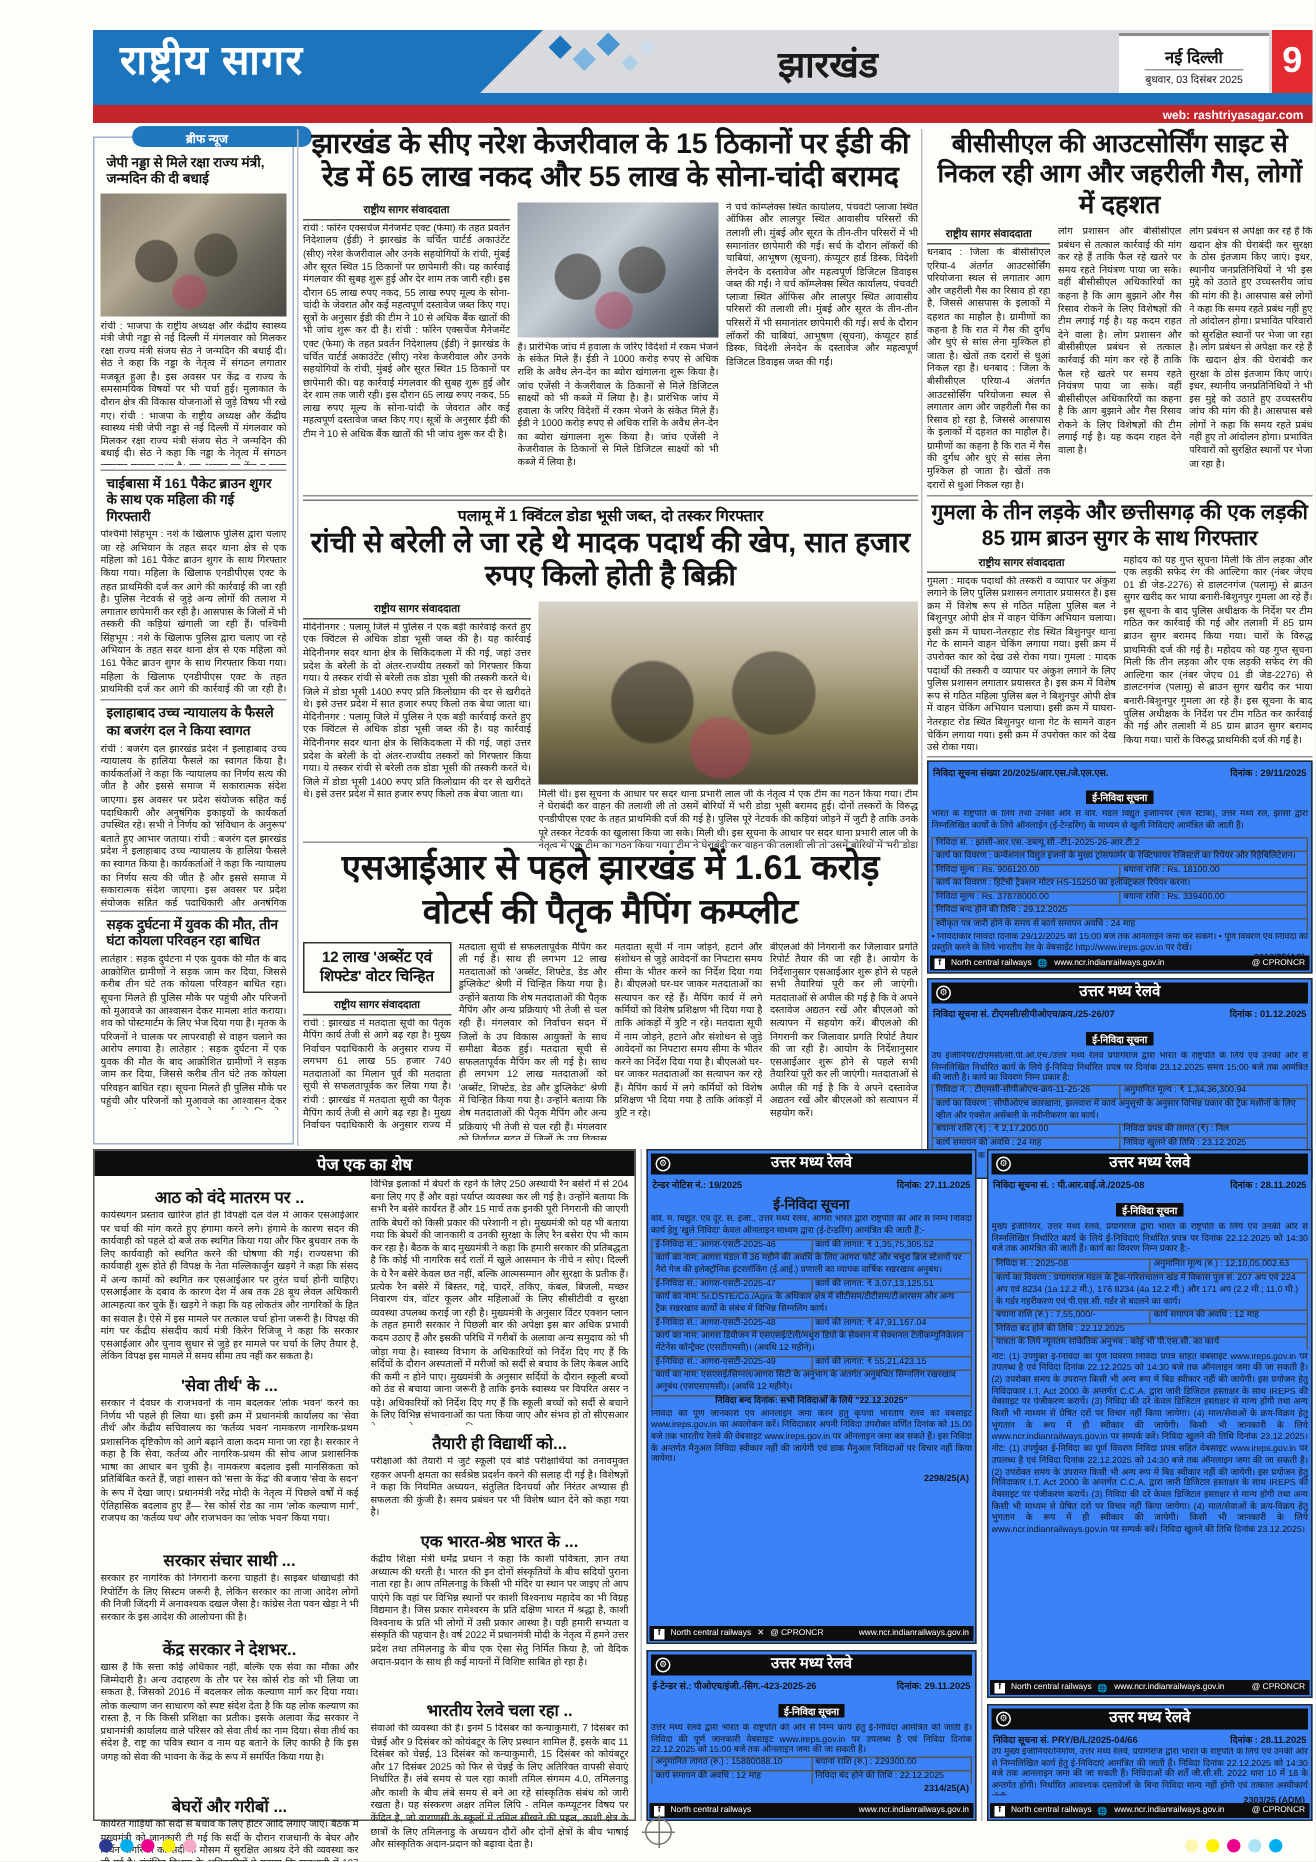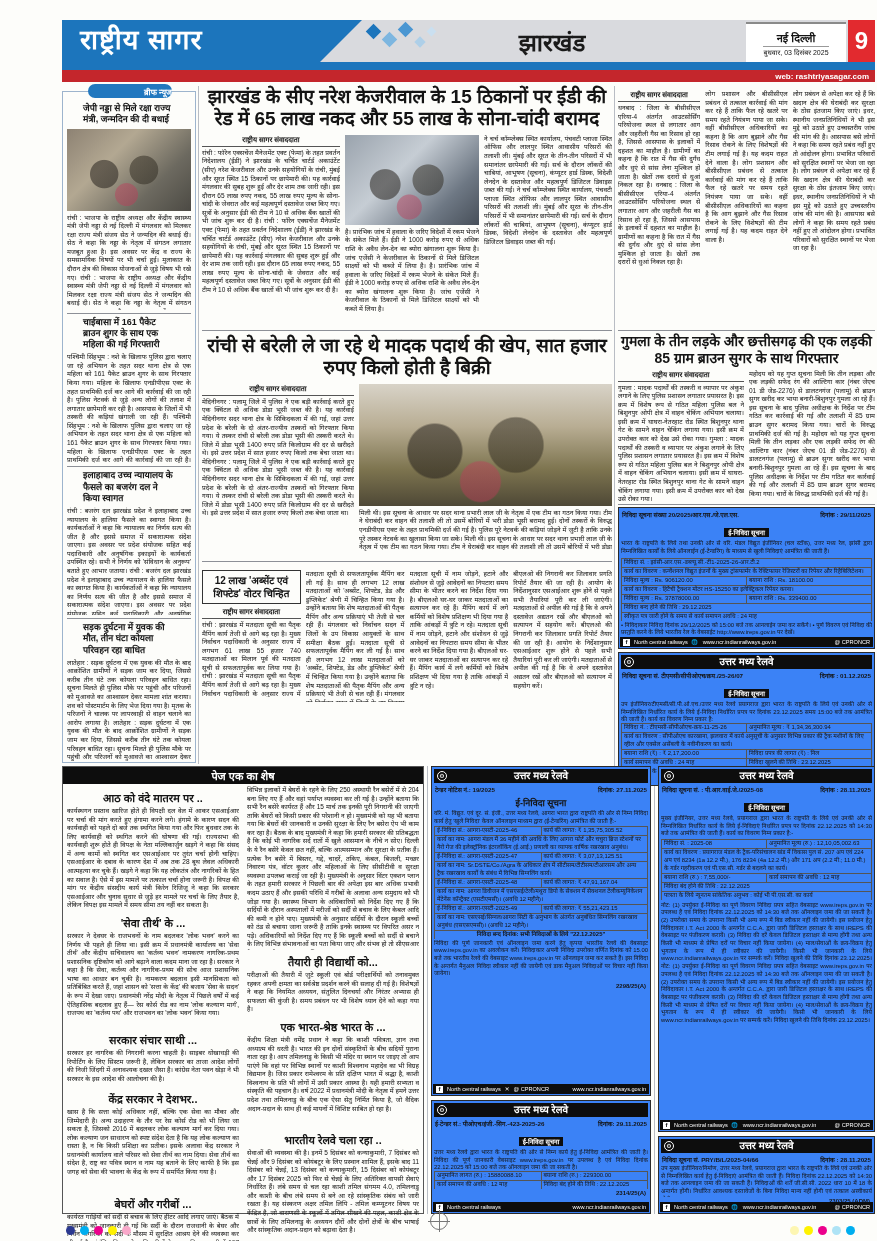--- a/index.html
+++ b/index.html
@@ -23,23 +23,23 @@
   .strip-blue{left:62px;top:62px;width:813px;height:8px;background:#1c75bc;}
   .strip-red{left:62px;top:70px;width:813px;height:12px;background:#c4262c;display:flex;align-items:center;justify-content:flex-end;}
   .strip-red span{color:#fff;font-size:8px;font-weight:bold;padding-right:6px;}
   
   .body-sm{font-size:6.5px;line-height:1.32;text-align:justify;overflow:hidden;}
   .byline{font-size:7px;font-weight:bold;text-align:center;border-bottom:1px solid #555;padding-bottom:2px;margin-bottom:2px;}
   .rule-v{background:#b9bdc4;width:1px;}
   .rule-h{background:#8d9097;height:1px;}
   
   .brief-badge{left:88px;top:84px;width:84px;height:14px;background:#2178bf;border-radius:7px;color:#fff;
-               font-size:8px;font-weight:bold;display:flex;align-items:center;justify-content:flex-end;}
+               font-size:8px;font-weight:bold;display:flex;align-items:center;justify-content:flex-start;padding-left:36px;}
   .brief-box{left:62px;top:91px;width:134px;height:672px;border:1px solid #9db4cd;padding:8px 4px 3px 4px;box-sizing:border-box;overflow:hidden;}
-  .brief-head{font-size:9px;font-weight:bold;line-height:1.25;margin:3px 16px;}
+  .brief-head{font-size:9px;font-weight:bold;line-height:1.25;margin:3px 4px;}
   .photo{background:linear-gradient(135deg,#8d8273 0%,#b3a892 35%,#6d6a60 70%,#4c4a44 100%);position:relative;overflow:hidden;}
   .photo::after{content:"";position:absolute;inset:0;
      background:radial-gradient(circle at 30% 55%,rgba(40,35,30,.55) 0 14%,transparent 15%),
                 radial-gradient(circle at 62% 50%,rgba(45,40,30,.5) 0 16%,transparent 17%),
                 radial-gradient(circle at 48% 80%,rgba(190,60,90,.45) 0 12%,transparent 13%);}
   .photo-cool{background:linear-gradient(135deg,#9aa3ad 0%,#c6cdd4 40%,#6e7884 75%,#474f59 100%);}
   .photo-khaki{background:linear-gradient(180deg,#d8d3c8 0%,#b8ad93 35%,#7d744f 70%,#4e4836 100%);}
   
   .art-head-xl{font-size:19px;line-height:1.18;font-weight:bold;text-align:center;}
   .art-head-lg{font-size:17px;line-height:1.2;font-weight:bold;text-align:center;}
@@ -136,36 +136,38 @@
         <div class="body-sm" style="height:98px;margin-top:3px">है। प्रारंभिक जांच में हवाला के जरिए विदेशों में रकम भेजने के संकेत मिले हैं। ईडी ने 1000 करोड़ रुपए से अधिक राशि के अवैध लेन-देन का ब्योरा खंगालना शुरू किया है। जांच एजेंसी ने केजरीवाल के ठिकानों से मिले डिजिटल साक्ष्यों को भी कब्जे में लिया है। है। प्रारंभिक जांच में हवाला के जरिए विदेशों में रकम भेजने के संकेत मिले हैं। ईडी ने 1000 करोड़ रुपए से अधिक राशि के अवैध लेन-देन का ब्योरा खंगालना शुरू किया है। जांच एजेंसी ने केजरीवाल के ठिकानों से मिले डिजिटल साक्ष्यों को भी कब्जे में लिया है।</div>
       </div>
       <div style="flex:1">
         <div class="body-sm" style="height:192px">ने चर्च कॉम्प्लेक्स स्थित कार्यालय, पंचवटी प्लाजा स्थित ऑफिस और लालपुर स्थित आवासीय परिसरों की तलाशी ली। मुंबई और सूरत के तीन-तीन परिसरों में भी समानांतर छापेमारी की गई। सर्च के दौरान लॉकरों की चाबियां, आभूषण (सूचना), कंप्यूटर हार्ड डिस्क, विदेशी लेनदेन के दस्तावेज और महत्वपूर्ण डिजिटल डिवाइस जब्त की गईं। ने चर्च कॉम्प्लेक्स स्थित कार्यालय, पंचवटी प्लाजा स्थित ऑफिस और लालपुर स्थित आवासीय परिसरों की तलाशी ली। मुंबई और सूरत के तीन-तीन परिसरों में भी समानांतर छापेमारी की गई। सर्च के दौरान लॉकरों की चाबियां, आभूषण (सूचना), कंप्यूटर हार्ड डिस्क, विदेशी लेनदेन के दस्तावेज और महत्वपूर्ण डिजिटल डिवाइस जब्त की गईं।</div>
       </div>
     </div>
   </div>
   <div class="abs rule-h" style="left:202px;top:330px;width:410px"></div>
 
   <div class="abs" style="left:618px;top:86px;width:257px;height:242px">
+    <div class="art-head-lg">बीसीसीएल की आउटसोर्सिंग साइट से निकल रही आग और जहरीली गैस, लोगों में दहशत</div>
     <div class="cols" style="margin-top:4px">
       <div style="flex:1">
         <div class="byline">राष्ट्रीय सागर संवाददाता</div>
         <div class="body-sm" style="height:168px">धनबाद : जिला के बीसीसीएल एरिया-4 अंतर्गत आउटसोर्सिंग परियोजना स्थल से लगातार आग और जहरीली गैस का रिसाव हो रहा है, जिससे आसपास के इलाकों में दहशत का माहौल है। ग्रामीणों का कहना है कि रात में गैस की दुर्गंध और धुएं से सांस लेना मुश्किल हो जाता है। खेतों तक दरारों से धुआं निकल रहा है। धनबाद : जिला के बीसीसीएल एरिया-4 अंतर्गत आउटसोर्सिंग परियोजना स्थल से लगातार आग और जहरीली गैस का रिसाव हो रहा है, जिससे आसपास के इलाकों में दहशत का माहौल है। ग्रामीणों का कहना है कि रात में गैस की दुर्गंध और धुएं से सांस लेना मुश्किल हो जाता है। खेतों तक दरारों से धुआं निकल रहा है।</div>
       </div>
       <div style="flex:1">
         <div class="body-sm" style="height:182px">लोग प्रशासन और बीसीसीएल प्रबंधन से तत्काल कार्रवाई की मांग कर रहे हैं ताकि फैल रहे खतरे पर समय रहते नियंत्रण पाया जा सके। वहीं बीसीसीएल अधिकारियों का कहना है कि आग बुझाने और गैस रिसाव रोकने के लिए विशेषज्ञों की टीम लगाई गई है। यह कदम राहत देने वाला है। लोग प्रशासन और बीसीसीएल प्रबंधन से तत्काल कार्रवाई की मांग कर रहे हैं ताकि फैल रहे खतरे पर समय रहते नियंत्रण पाया जा सके। वहीं बीसीसीएल अधिकारियों का कहना है कि आग बुझाने और गैस रिसाव रोकने के लिए विशेषज्ञों की टीम लगाई गई है। यह कदम राहत देने वाला है।</div>
       </div>
       <div style="flex:1">
         <div class="body-sm" style="height:182px">लोग प्रबंधन से अपेक्षा कर रहे हैं कि खदान क्षेत्र की घेराबंदी कर सुरक्षा के ठोस इंतजाम किए जाएं। इधर, स्थानीय जनप्रतिनिधियों ने भी इस मुद्दे को उठाते हुए उच्चस्तरीय जांच की मांग की है। आसपास बसे लोगों ने कहा कि समय रहते प्रबंध नहीं हुए तो आंदोलन होगा। प्रभावित परिवारों को सुरक्षित स्थानों पर भेजा जा रहा है। लोग प्रबंधन से अपेक्षा कर रहे हैं कि खदान क्षेत्र की घेराबंदी कर सुरक्षा के ठोस इंतजाम किए जाएं। इधर, स्थानीय जनप्रतिनिधियों ने भी इस मुद्दे को उठाते हुए उच्चस्तरीय जांच की मांग की है। आसपास बसे लोगों ने कहा कि समय रहते प्रबंध नहीं हुए तो आंदोलन होगा। प्रभावित परिवारों को सुरक्षित स्थानों पर भेजा जा रहा है।</div>
       </div>
     </div>
   </div>
   <div class="abs rule-h" style="left:618px;top:330px;width:257px"></div>
 
   <div class="abs" style="left:202px;top:333px;width:410px;height:226px">
+    <div class="kicker">पलामू में 1 क्विंटल डोडा भूसी जब्त, दो तस्कर गिरफ्तार</div>
     <div class="art-head-xl" style="margin-top:2px">रांची से बरेली ले जा रहे थे मादक पदार्थ की खेप, सात हजार रुपए किलो होती है बिक्री</div>
     <div class="cols" style="margin-top:4px">
       <div style="width:152px">
         <div class="byline">राष्ट्रीय सागर संवाददाता</div>
         <div class="body-sm" style="height:158px">मेदिनीनगर : पलामू जिले में पुलिस ने एक बड़ी कार्रवाई करते हुए एक क्विंटल से अधिक डोडा भूसी जब्त की है। यह कार्रवाई मेदिनीनगर सदर थाना क्षेत्र के सिकिदकला में की गई, जहां उत्तर प्रदेश के बरेली के दो अंतर-राज्यीय तस्करों को गिरफ्तार किया गया। ये तस्कर रांची से बरेली तक डोडा भूसी की तस्करी करते थे। जिले में डोडा भूसी 1400 रुपए प्रति किलोग्राम की दर से खरीदते थे। इसे उत्तर प्रदेश में सात हजार रुपए किलो तक बेचा जाता था। मेदिनीनगर : पलामू जिले में पुलिस ने एक बड़ी कार्रवाई करते हुए एक क्विंटल से अधिक डोडा भूसी जब्त की है। यह कार्रवाई मेदिनीनगर सदर थाना क्षेत्र के सिकिदकला में की गई, जहां उत्तर प्रदेश के बरेली के दो अंतर-राज्यीय तस्करों को गिरफ्तार किया गया। ये तस्कर रांची से बरेली तक डोडा भूसी की तस्करी करते थे। जिले में डोडा भूसी 1400 रुपए प्रति किलोग्राम की दर से खरीदते थे। इसे उत्तर प्रदेश में सात हजार रुपए किलो तक बेचा जाता था।</div>
       </div>
       <div style="flex:1">
         <div class="photo photo-khaki" style="width:100%;height:122px"></div>
         <div class="body-sm" style="height:42px;margin-top:3px">मिली थी। इस सूचना के आधार पर सदर थाना प्रभारी लाल जी के नेतृत्व में एक टीम का गठन किया गया। टीम ने घेराबंदी कर वाहन की तलाशी ली तो उसमें बोरियों में भरी डोडा भूसी बरामद हुई। दोनों तस्करों के विरुद्ध एनडीपीएस एक्ट के तहत प्राथमिकी दर्ज की गई है। पुलिस पूरे नेटवर्क की कड़ियां जोड़ने में जुटी है ताकि उनके पूरे तस्कर नेटवर्क का खुलासा किया जा सके। मिली थी। इस सूचना के आधार पर सदर थाना प्रभारी लाल जी के नेतृत्व में एक टीम का गठन किया गया। टीम ने घेराबंदी कर वाहन की तलाशी ली तो उसमें बोरियों में भरी डोडा भूसी बरामद हुई। दोनों तस्करों के विरुद्ध एनडीपीएस एक्ट के तहत प्राथमिकी दर्ज की गई है। पुलिस पूरे नेटवर्क की कड़ियां जोड़ने में जुटी है ताकि उनके पूरे तस्कर नेटवर्क का खुलासा किया जा सके।</div>
       </div>
@@ -249,20 +251,21 @@
       <div class="tcell">निविदा प्रपत्र की लागत (₹) : निल</div>
     </div>
     <div class="trow">
       <div class="tcell">कार्य समापन की अवधि : 24 माह</div>
       <div class="tcell">निविदा खुलने की तिथि : 23.12.2025</div>
     </div>
     <div class="ttext" style="height:14px;margin-top:1px">पात्रता मापदंड के लिए समान कार्य : किसी भी ट्रैक मशीन के व्हील और एक्सेल/गियर बॉक्स से संबंधित कार्य।</div>
   </div>
 
   <div class="abs" style="left:202px;top:564px;width:410px;height:200px">
+    <div class="art-head-xxl">एसआईआर से पहले झारखंड में 1.61 करोड़ वोटर्स की पैतृक मैपिंग कम्प्लीट</div>
     <div class="cols" style="margin-top:6px">
       <div style="flex:1">
         <div class="subbox">12 लाख 'अब्सेंट एवं शिफ्टेड' वोटर चिन्हित</div>
         <div class="byline">राष्ट्रीय सागर संवाददाता</div>
         <div class="body-sm" style="height:76px">रांची : झारखंड में मतदाता सूची का पैतृक मैपिंग कार्य तेजी से आगे बढ़ रहा है। मुख्य निर्वाचन पदाधिकारी के अनुसार राज्य में लगभग 61 लाख 55 हजार 740 मतदाताओं का मिलान पूर्व की मतदाता सूची से सफलतापूर्वक कर लिया गया है। रांची : झारखंड में मतदाता सूची का पैतृक मैपिंग कार्य तेजी से आगे बढ़ रहा है। मुख्य निर्वाचन पदाधिकारी के अनुसार राज्य में लगभग 61 लाख 55 हजार 740 मतदाताओं का मिलान पूर्व की मतदाता सूची से सफलतापूर्वक कर लिया गया है।</div>
       </div>
       <div style="flex:1">
           <div class="body-sm" style="height:132px">मतदाता सूची से सफलतापूर्वक मैपिंग कर ली गई है। साथ ही लगभग 12 लाख मतदाताओं को 'अब्सेंट, शिफ्टेड, डेड और डुप्लिकेट' श्रेणी में चिन्हित किया गया है। उन्होंने बताया कि शेष मतदाताओं की पैतृक मैपिंग और अन्य प्रक्रियाएं भी तेजी से चल रही हैं। मंगलवार को निर्वाचन सदन में जिलों के उप विकास आयुक्तों के साथ समीक्षा बैठक हुई। मतदाता सूची से सफलतापूर्वक मैपिंग कर ली गई है। साथ ही लगभग 12 लाख मतदाताओं को 'अब्सेंट, शिफ्टेड, डेड और डुप्लिकेट' श्रेणी में चिन्हित किया गया है। उन्होंने बताया कि शेष मतदाताओं की पैतृक मैपिंग और अन्य प्रक्रियाएं भी तेजी से चल रही हैं। मंगलवार को निर्वाचन सदन में जिलों के उप विकास आयुक्तों के साथ समीक्षा बैठक हुई।</div>
         </div>
       <div style="flex:1">

